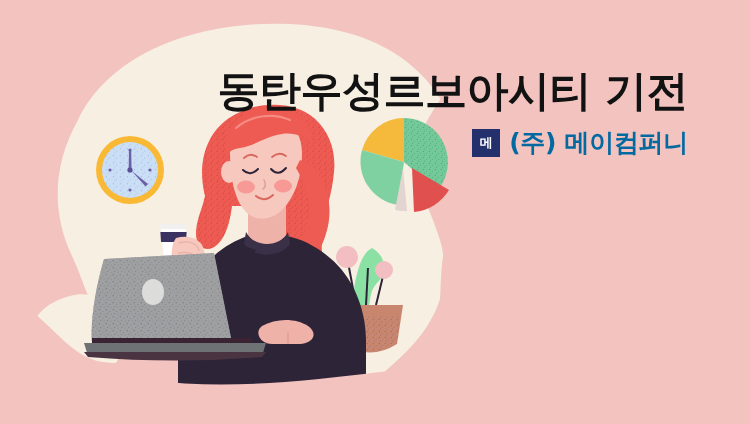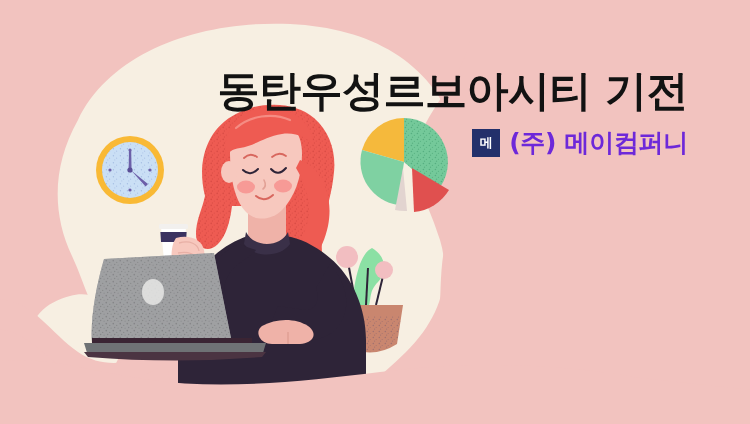--- a/index.html
+++ b/index.html
@@ -62,21 +62,21 @@
     font-weight: 700;
     display: flex;
     align-items: center;
     justify-content: center;
     line-height: 1;
     font-family: "DejaVu Sans", "Liberation Sans", sans-serif;
   }
   #company-name {
     font-size: 25px;
     font-weight: 700;
-    color: #6d28d9;
+    color: #0369a1;
     white-space: nowrap;
     letter-spacing: -0.3px;
     font-family: "DejaVu Sans", "Liberation Sans", sans-serif;
   }
 
   #deadline {
     position: absolute;
     right: 34px;
     top: 341px;
     font-size: 15px;

